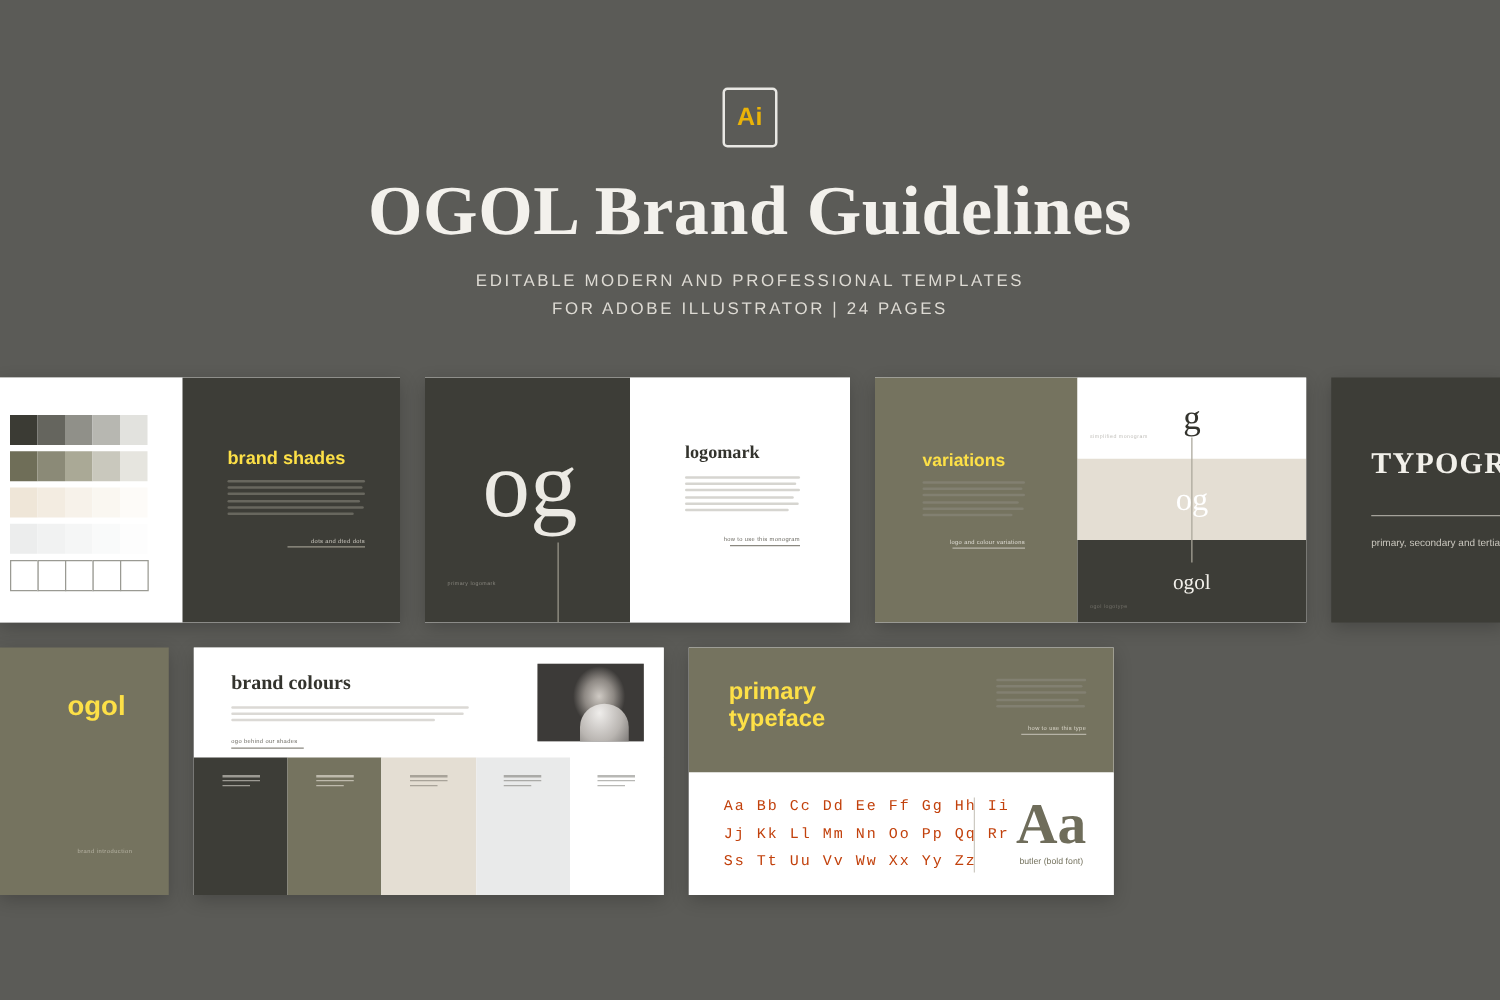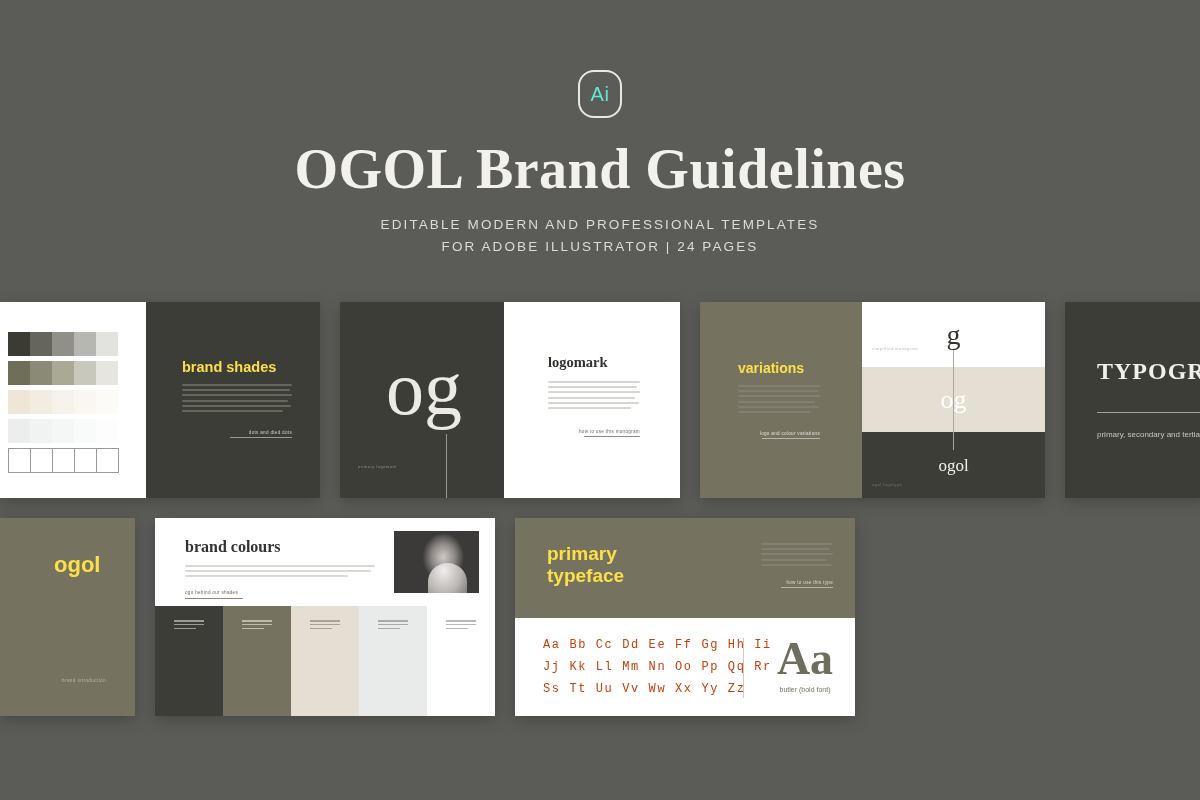--- a/index.html
+++ b/index.html
@@ -8,23 +8,23 @@
     background:#5b5b57;
     font-family:"Liberation Sans", sans-serif;
     overflow:hidden;
     position:relative;
   }
 
   
   .header { width:1200px; padding-top:70px; text-align:center; }
   .ai-badge {
     width:44px; height:48px; margin:0 auto;
-    border:2px solid #e9e8e4; border-radius:16px;
+    border:2px solid #e9e8e4; border-radius:4px;
     display:flex; align-items:center; justify-content:center;
-    color:#5eead4; font-size:20px; letter-spacing:.5px;
+    color:#eab308; font-size:20px; letter-spacing:.5px;font-weight:bold;
   }
   .main-title {
     margin-top:22px;
     font-family:"Liberation Serif", serif;
     font-size:56px; font-weight:700; color:#f3f1ec;
     letter-spacing:.5px; line-height:1.05;
   }
   .sub1, .sub2 {
     color:#dedbd4; font-size:13.5px; letter-spacing:2.1px;
   }
@@ -271,21 +271,21 @@
 
 <div class="row row2">
 
   <div class="card olive" style="width:135px;height:198px;">
     <div class="ttl-dark" style="position:absolute;left:54px;top:34px;font-size:22px;">ogol</div>
     <div class="cap" style="position:absolute;left:62px;top:160px;color:#ded9cc;font-size:4.6px;">brand introduction</div>
   </div>
 
   <div class="spacer" style="width:20px"></div>
 
-  <div class="card" style="width:340px;height:198px;">
+  <div class="card" style="width:376px;height:198px;">
     <div class="c6-top">
       <div style="position:absolute;left:30px;top:20px;width:190px;">
         <div class="ttl-light" style="font-size:16px;">brand colours</div>
         <div class="body-lines" style="margin-top:9px;">
           <i style="width:100%;background:#bdbab2"></i>
             <i style="width:98%;background:#bdbab2"></i>
             <i style="width:86%;background:#bdbab2"></i>
         </div>
         <div style="margin-top:13px;">
           <div class="link-lbl" style="color:#6c6a62;">ogo behind our shades</div>

